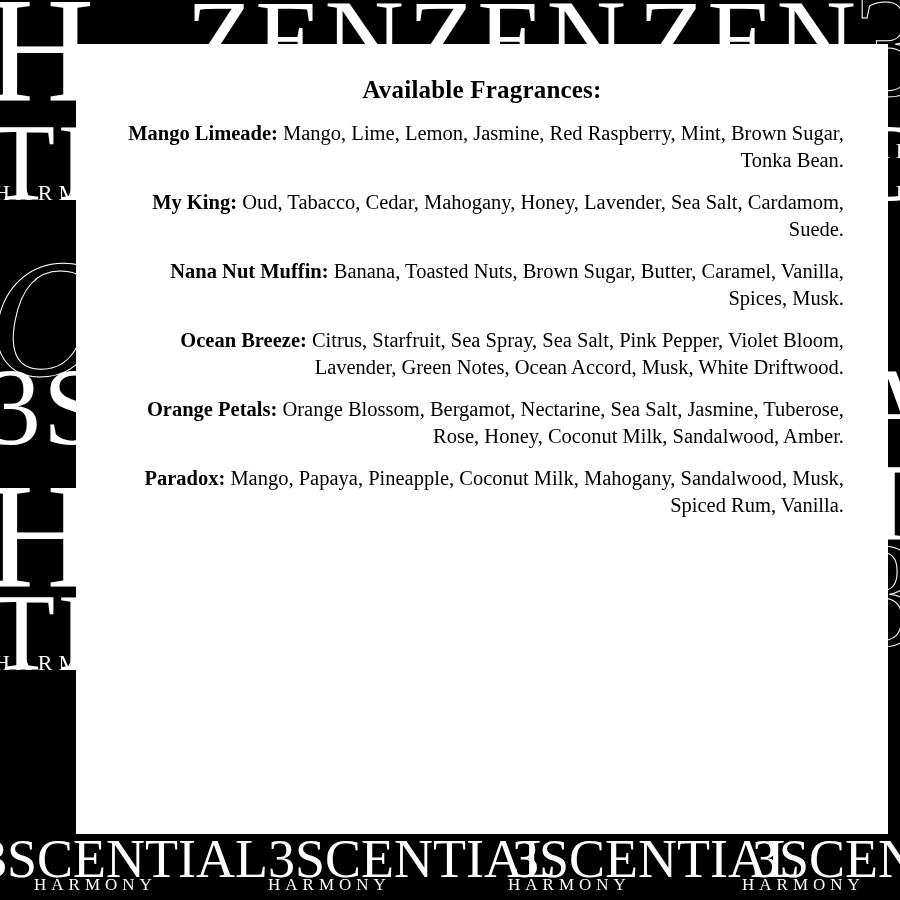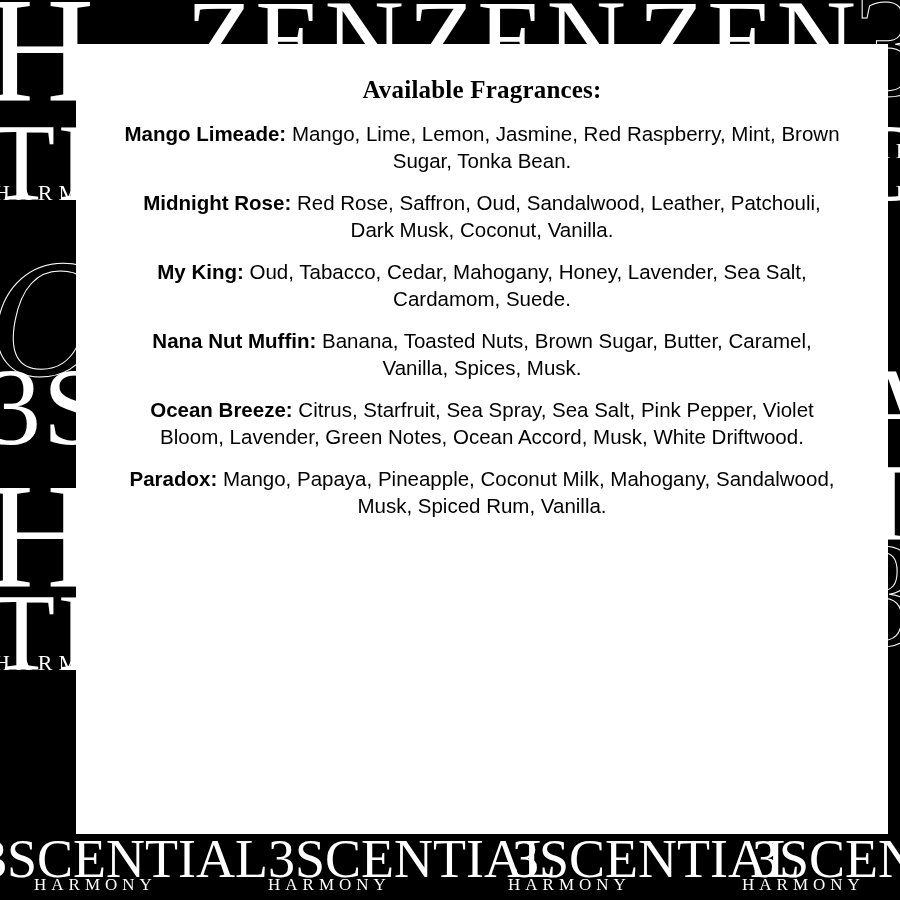--- a/index.html
+++ b/index.html
@@ -87,22 +87,22 @@
     font-weight: bold;
     font-family: "Liberation Serif", serif;
     margin: 6px 0 16px 0;
     letter-spacing: 0.2px;
   }
 
   .frag {
     font-size: 20.5px;
     line-height: 1.34;
     margin: 0 0 14px 0;
-    text-align: center;
-    font-family: Liberation Sans, sans-serif;
+    text-align: right;
+    font-family: Liberation Serif, serif;
   }
   .frag .name {
     font-weight: bold;
   }
   .frag .notes {
     font-weight: normal;
   }
 </style>
 </head>
 <body>
@@ -139,26 +139,26 @@
     <div class="wm tiny" style="left:508px; top:876px;">HARMONY</div>
     <div class="wm tiny" style="left:742px; top:876px;">HARMONY</div>
   </div>
 
   <div id="card">
     <div id="card-title">Available Fragrances:</div>
 
     <p class="frag"><span class="name">Mango Limeade</span><span class="name">:</span><span class="notes"> Mango, Lime, Lemon, Jasmine, Red Raspberry, Mint, Brown Sugar, Tonka Bean.</span></p>
 
 
-    <p class="frag"><span class="name">Midnight Rose</span><span class="name">:</span><span class="notes"> Red Rose, Saffron, Oud, Sandalwood, Leather, Patchouli, Dark Musk, Coconut, Vanilla.</span></p>
 
     <p class="frag"><span class="name">My King</span><span class="name">:</span><span class="notes"> Oud, Tabacco, Cedar, Mahogany, Honey, Lavender, Sea Salt, Cardamom, Suede.</span></p>
 
     <p class="frag"><span class="name">Nana Nut Muffin</span><span class="name">:</span><span class="notes"> Banana, Toasted Nuts, Brown Sugar, Butter, Caramel, Vanilla, Spices, Musk.</span></p>
 
     <p class="frag"><span class="name">Ocean Breeze</span><span class="name">:</span><span class="notes"> Citrus, Starfruit, Sea Spray, Sea Salt, Pink Pepper, Violet Bloom, Lavender, Green Notes, Ocean Accord, Musk, White Driftwood.</span></p>
 
+    <p class="frag"><span class="name">Orange Petals</span><span class="name">:</span><span class="notes"> Orange Blossom, Bergamot, Nectarine, Sea Salt, Jasmine, Tuberose, Rose, Honey, Coconut Milk, Sandalwood, Amber.</span></p>
 
     <p class="frag"><span class="name">Paradox</span><span class="name">:</span><span class="notes"> Mango, Papaya, Pineapple, Coconut Milk, Mahogany, Sandalwood, Musk, Spiced Rum, Vanilla.</span></p>
 
   </div>
 
 </div>
 
 </body></html>

